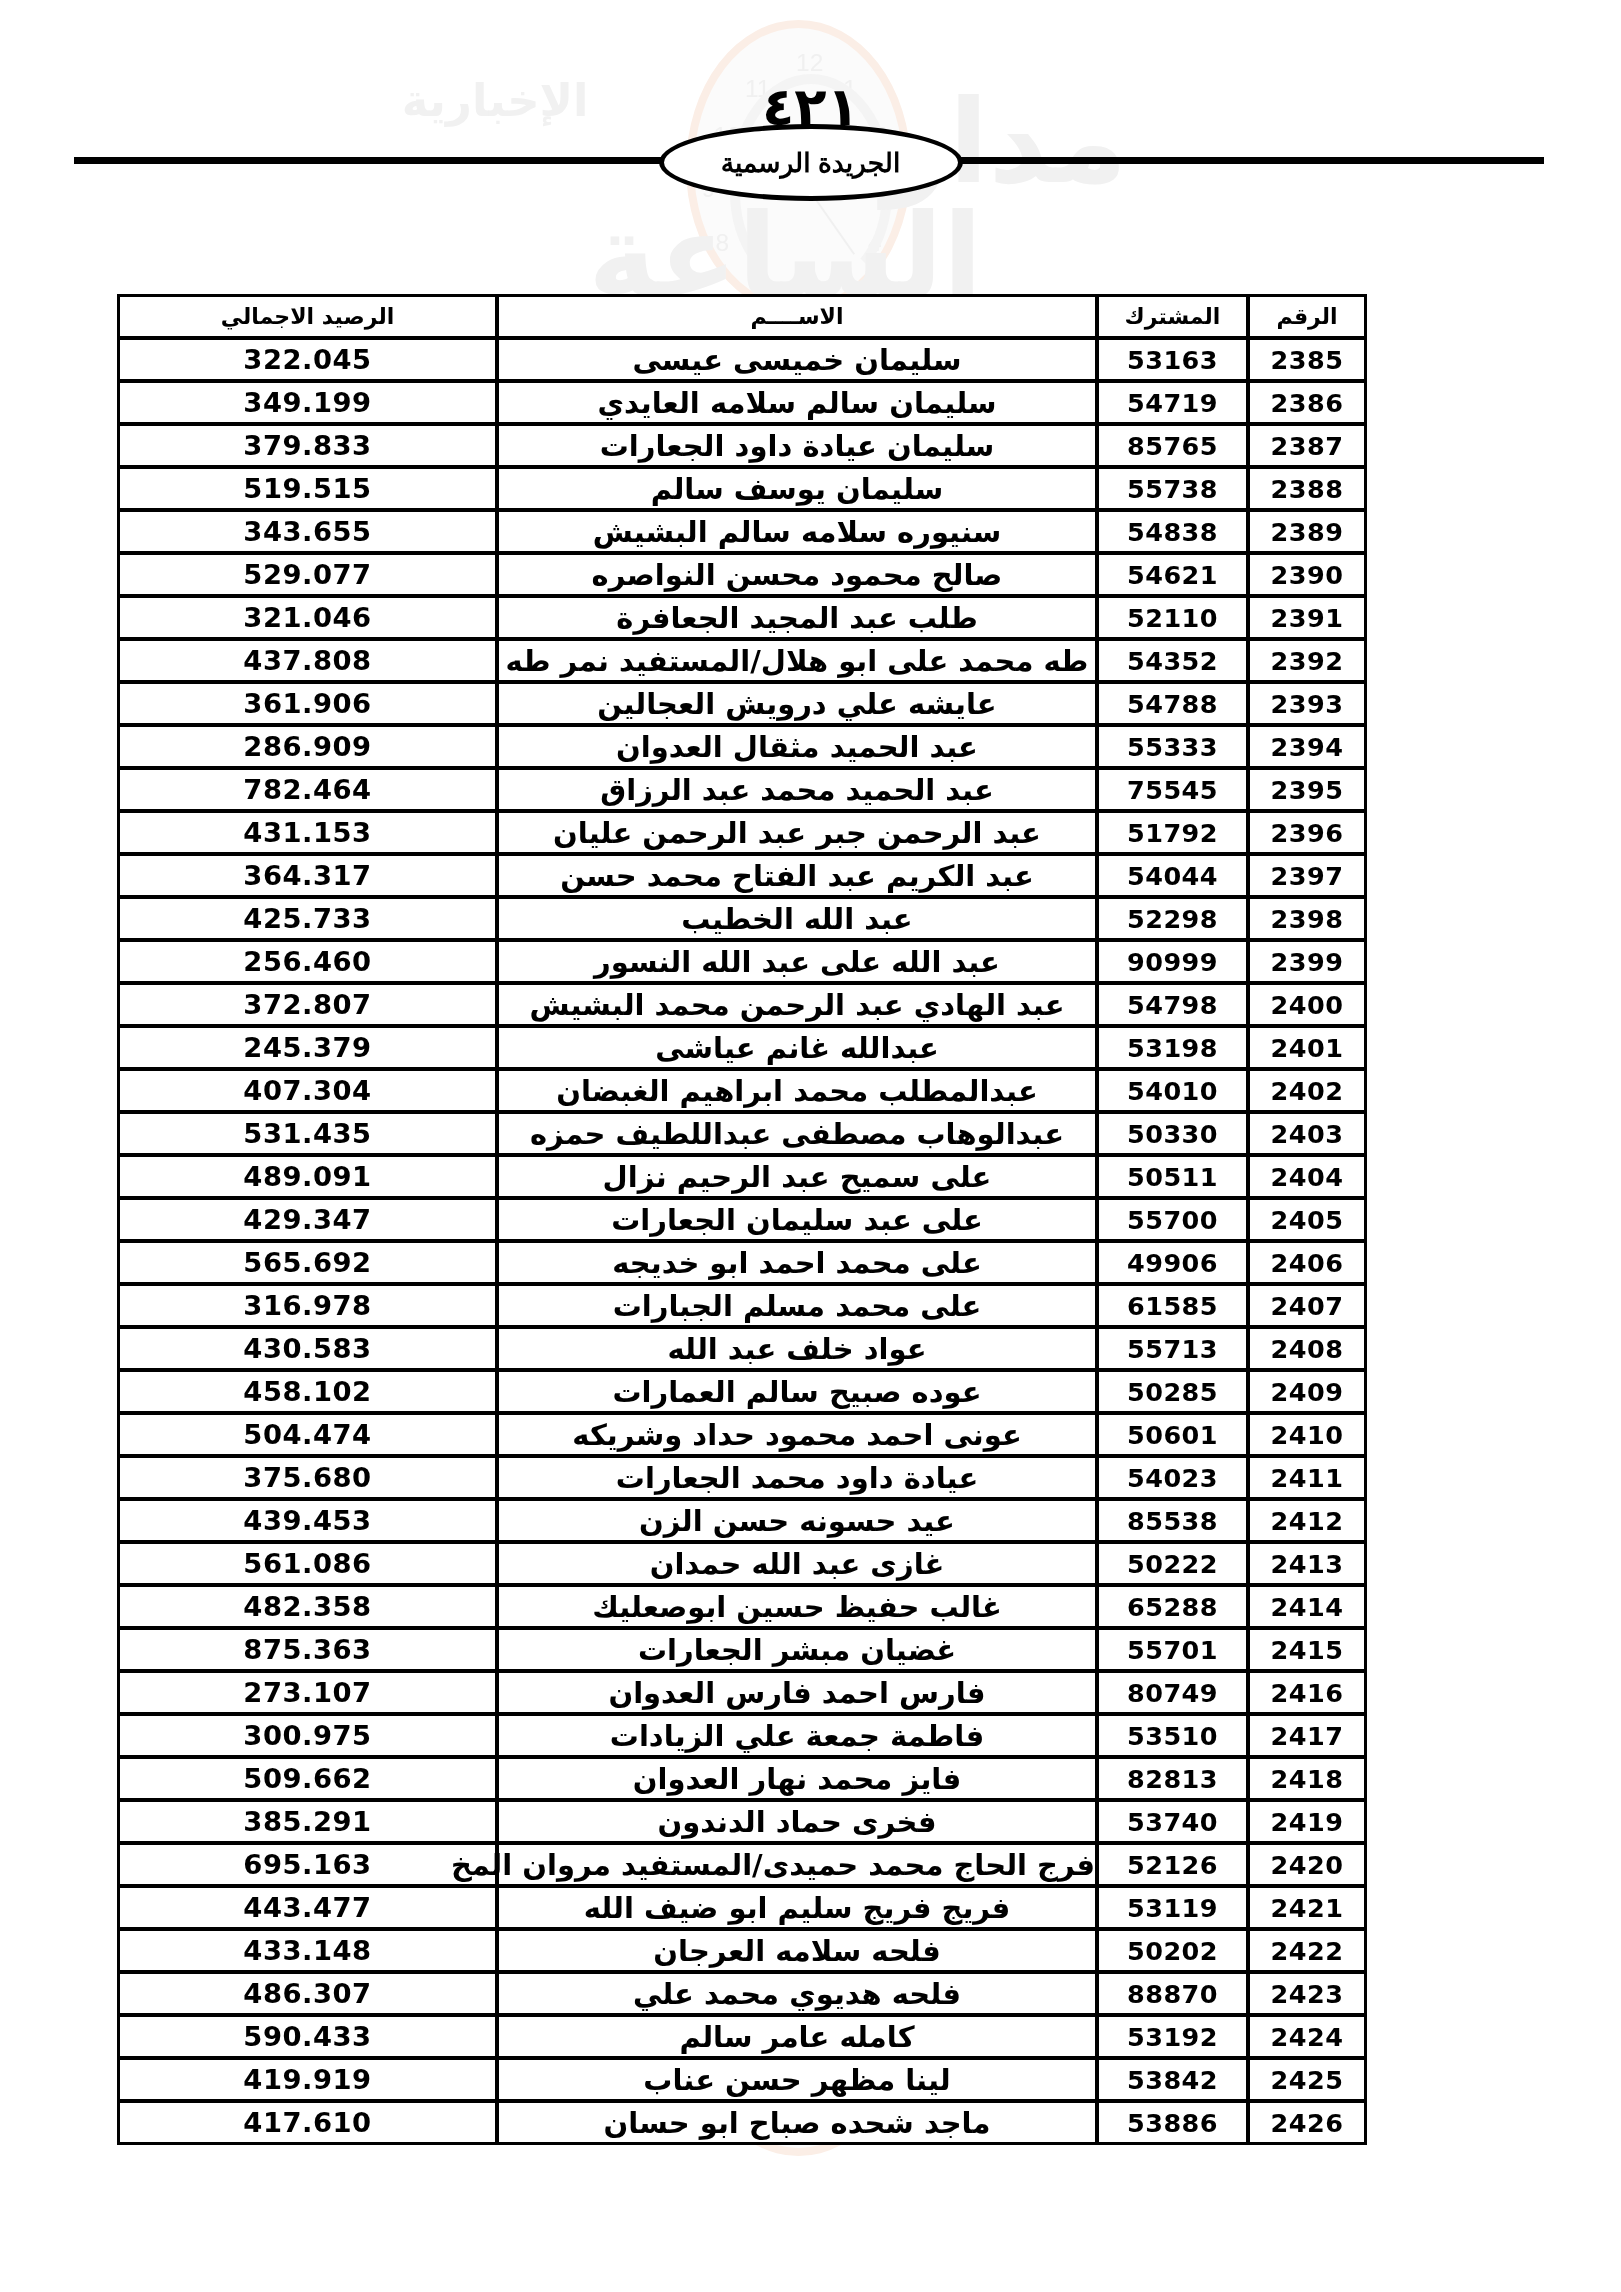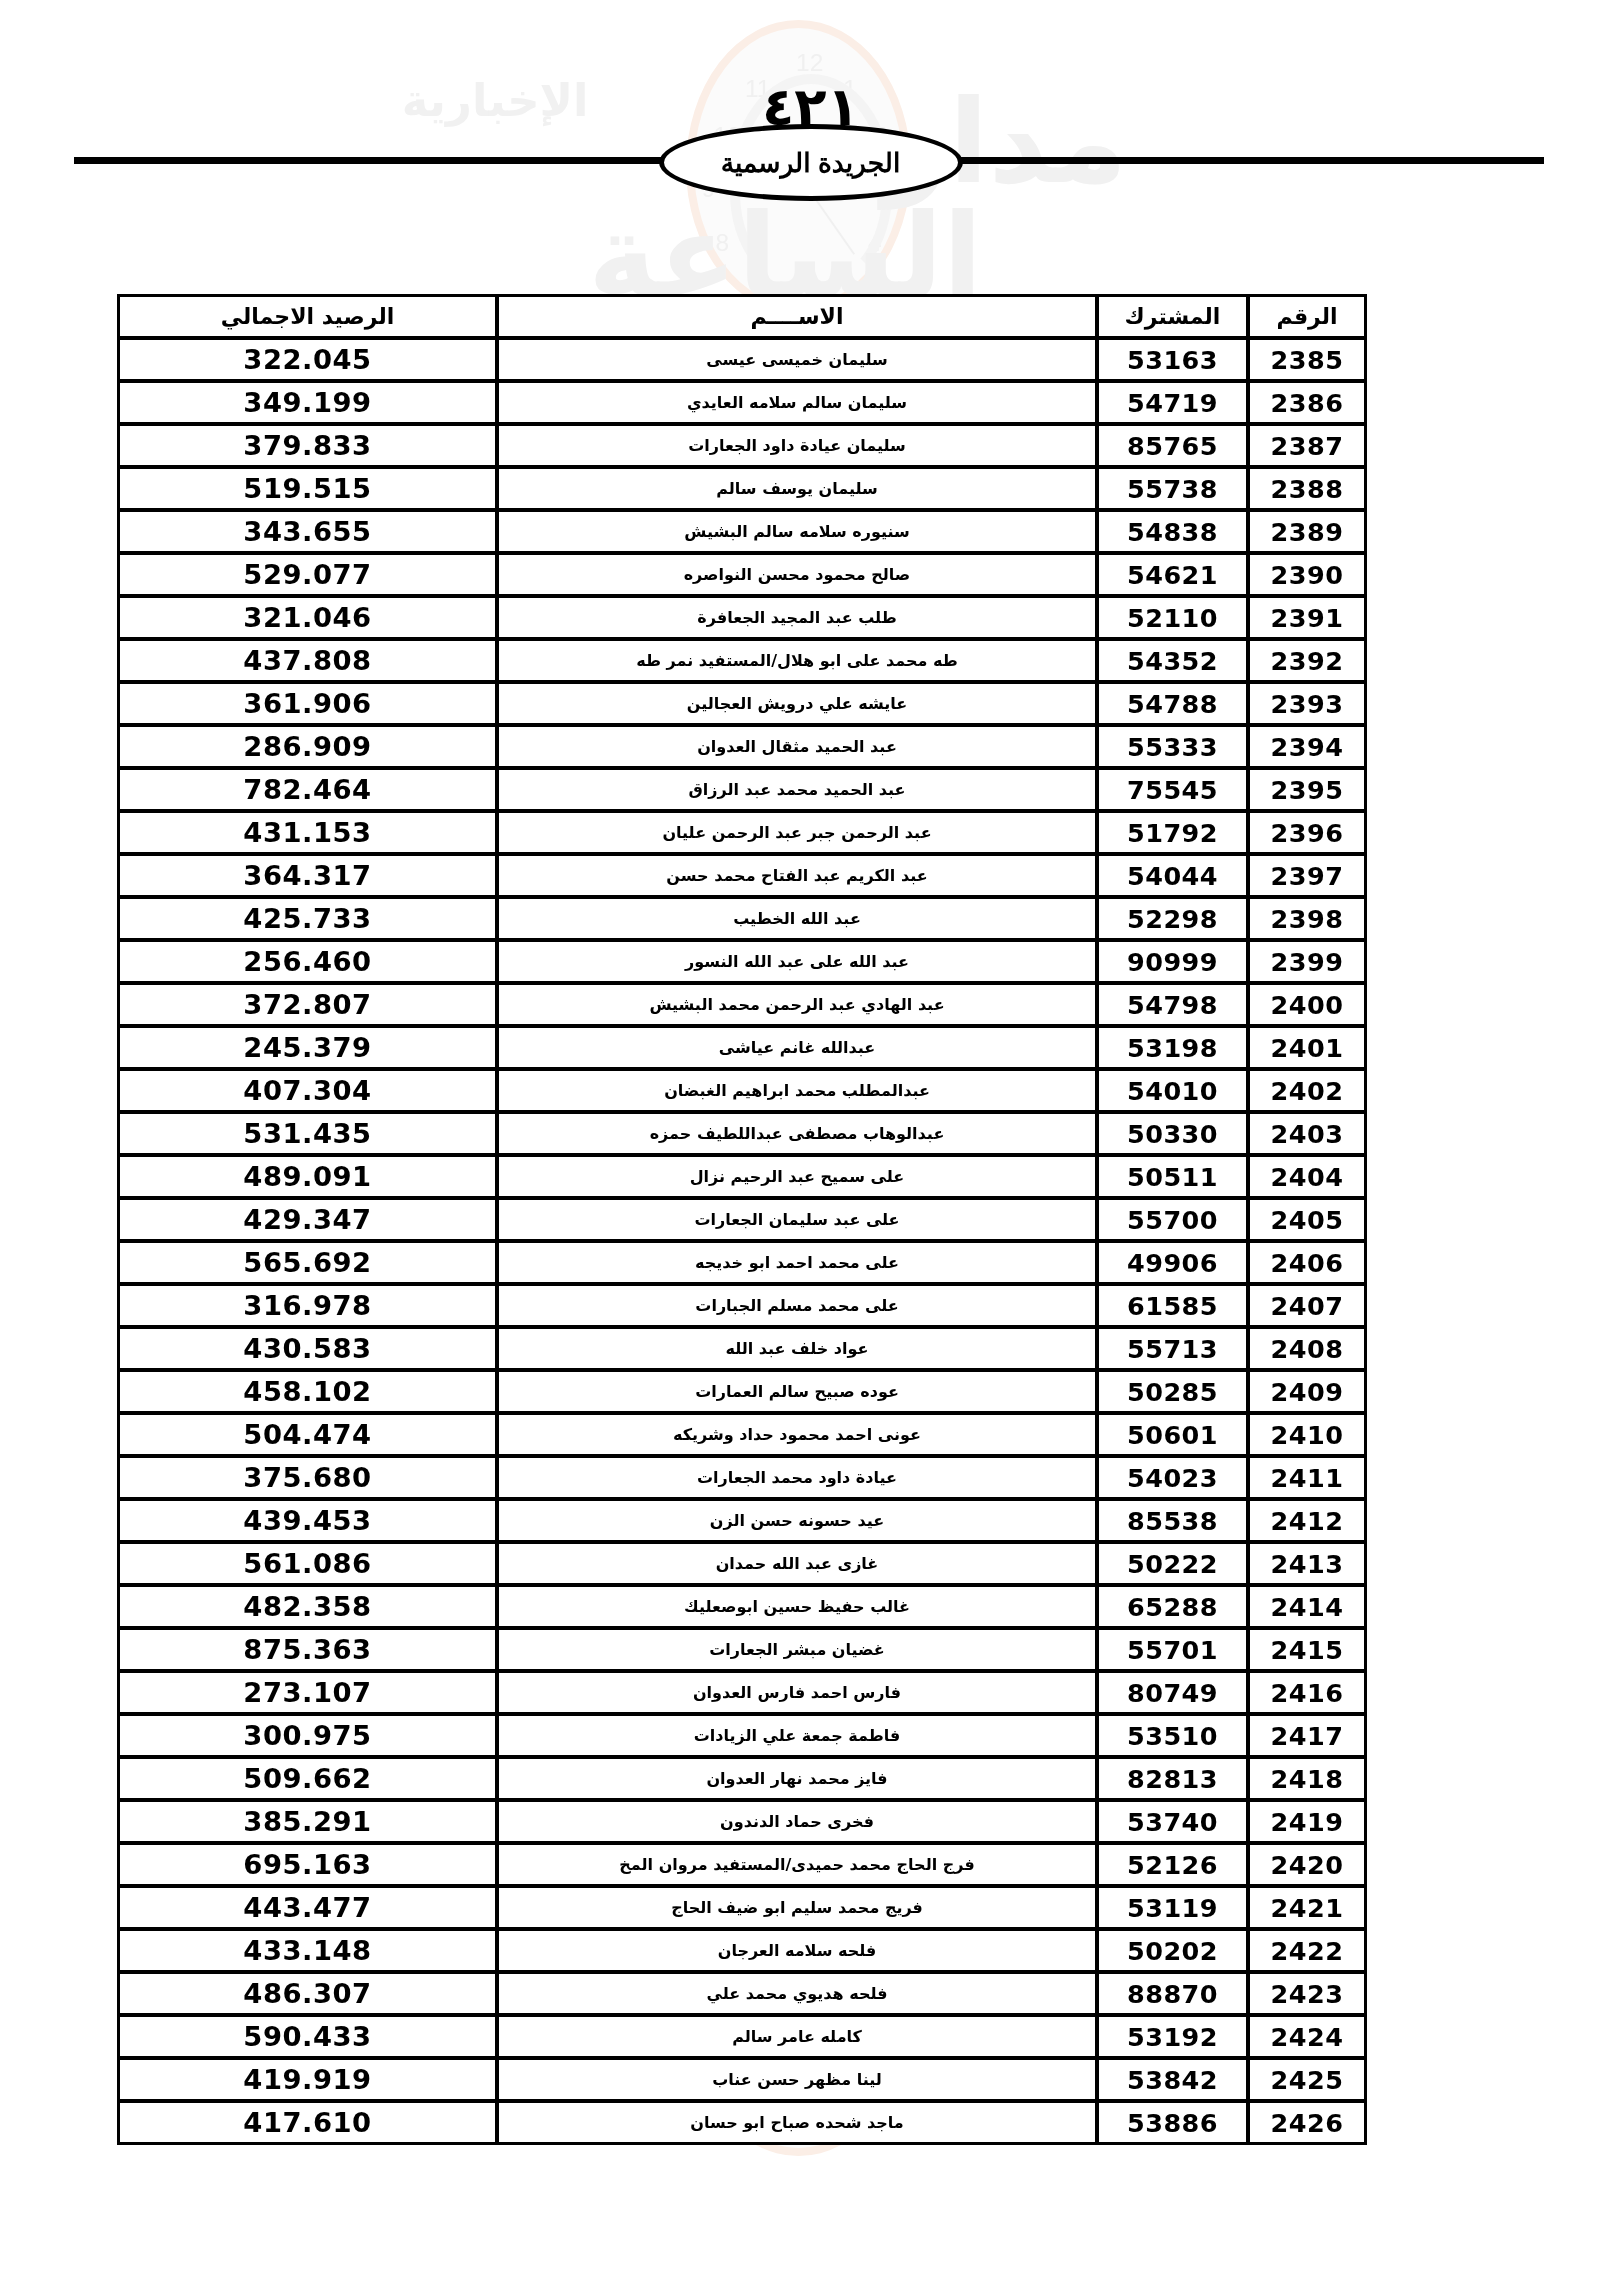--- a/index.html
+++ b/index.html
@@ -152,21 +152,21 @@
   }
   td.num, td.sub {
     font-size: 25.5px;
     letter-spacing: 0.5px;
   }
   td.bal {
     font-size: 27.4px;
     letter-spacing: 0.5px;
   }
   td.name {
-    font-size: 16px;
+    font-size: 29px;
     direction: rtl;
     white-space: nowrap;
   }
 </style>
 </head>
 <body>
 
 <div class="watermark">
   <div class="wm-unit" style="left:392px; top:19.6px;">
     <div class="wm-clock">
@@ -519,21 +519,21 @@
         </tr>
         <tr>
           <td class="num">2420</td>
           <td class="sub">52126</td>
           <td class="name">فرج الحاج محمد حميدى/المستفيد مروان المخ</td>
           <td class="bal">695.163</td>
         </tr>
         <tr>
           <td class="num">2421</td>
           <td class="sub">53119</td>
-          <td class="name">فريج محمد سليم ابو ضيف  الحاج</td>
+          <td class="name">فريج فريج سليم ابو ضيف  الله</td>
           <td class="bal">443.477</td>
         </tr>
         <tr>
           <td class="num">2422</td>
           <td class="sub">50202</td>
           <td class="name">فلحه سلامه العرجان</td>
           <td class="bal">433.148</td>
         </tr>
         <tr>
           <td class="num">2423</td>

